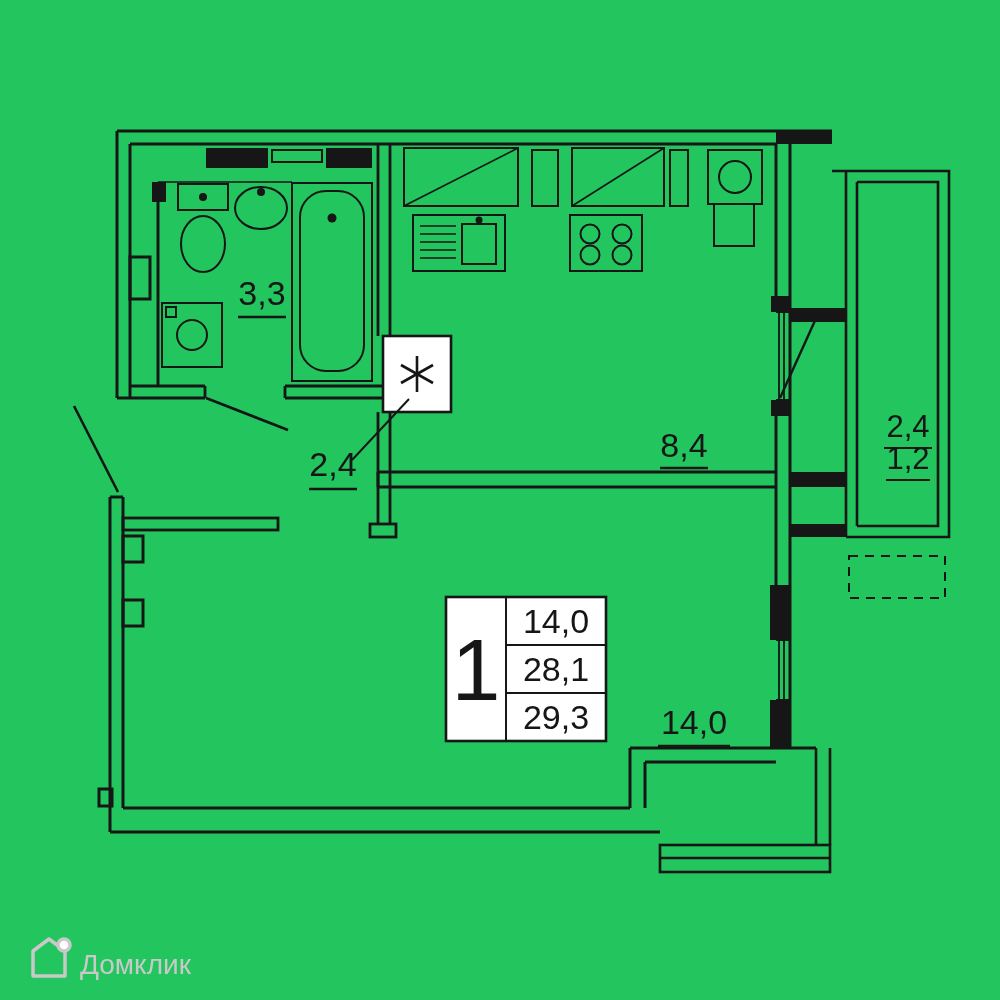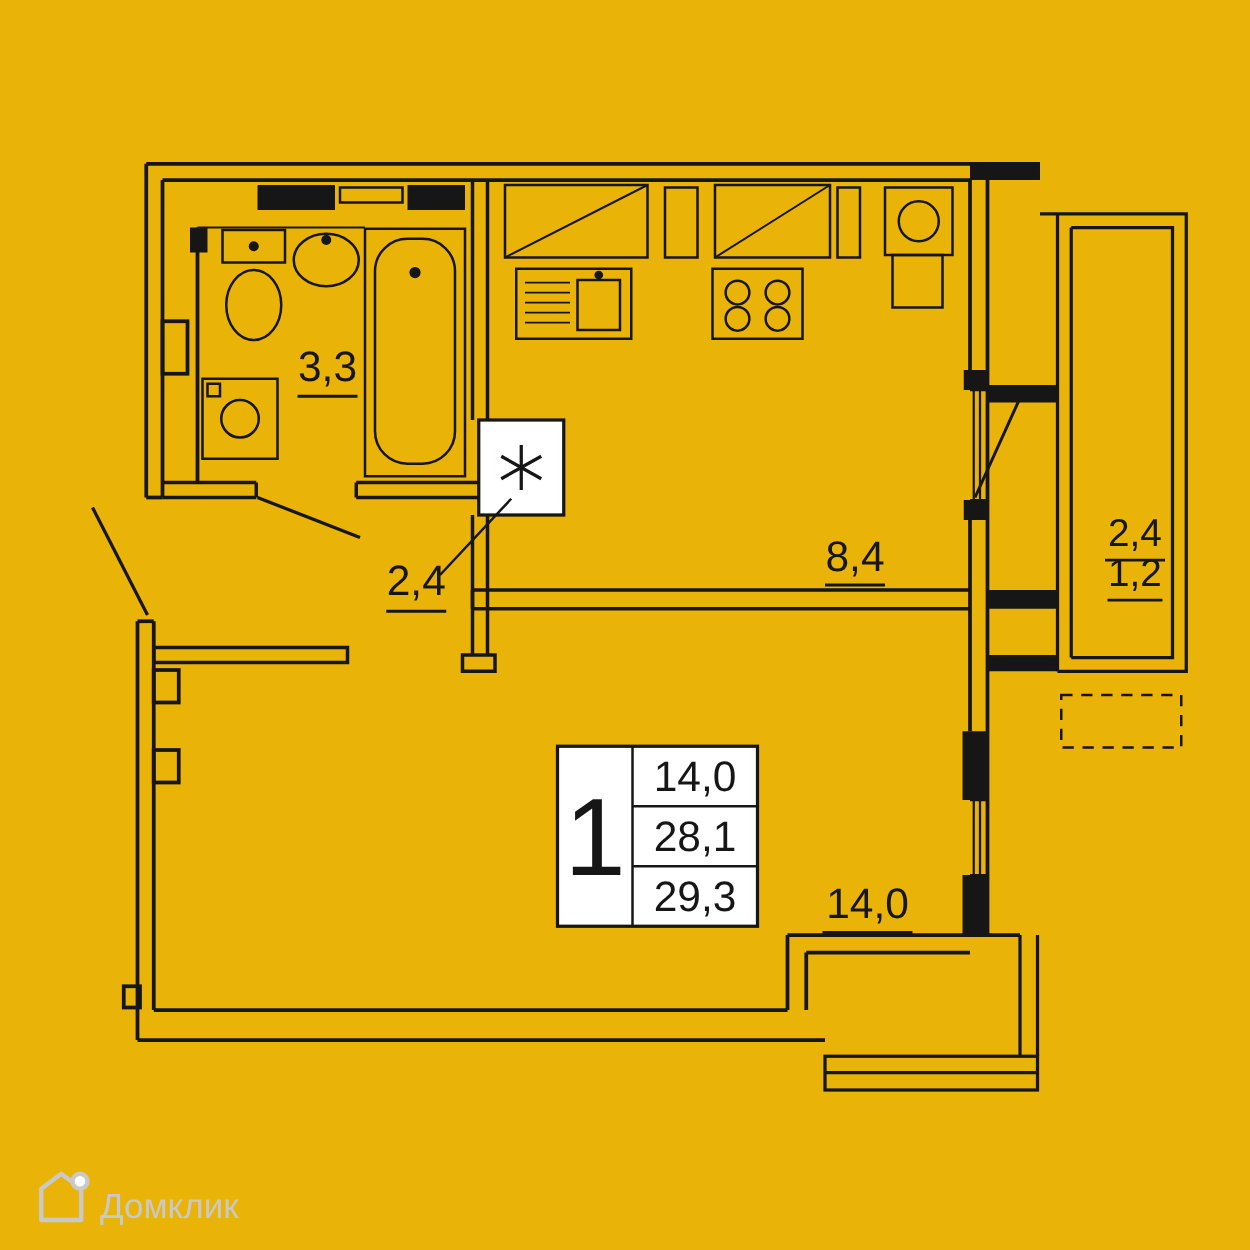--- a/index.html
+++ b/index.html
@@ -1,16 +1,16 @@
 <!DOCTYPE html>
 <html><head>
 <meta charset="utf-8">
 <style>
   html,body{margin:0;padding:0;background:#ffffff;}
-  .canvas{position:relative;width:1000px;height:1000px;background:#eab308;overflow:hidden;
+  .canvas{position:relative;width:1000px;height:1000px;background:#22c55e;overflow:hidden;
           font-family:"Liberation Sans","DejaVu Sans",sans-serif;}
   svg text{font-family:"Liberation Sans","DejaVu Sans",sans-serif;fill:#161616;}
   .area-label{font-size:34px;}
   .area-label-small{font-size:31px;}
   .info-big{font-size:88px;}
   .info-val{font-size:34px;}
   .wm-text{font-size:28px;fill:#c9c9c9;font-weight:500;}
 </style>
 </head>
 <body>

